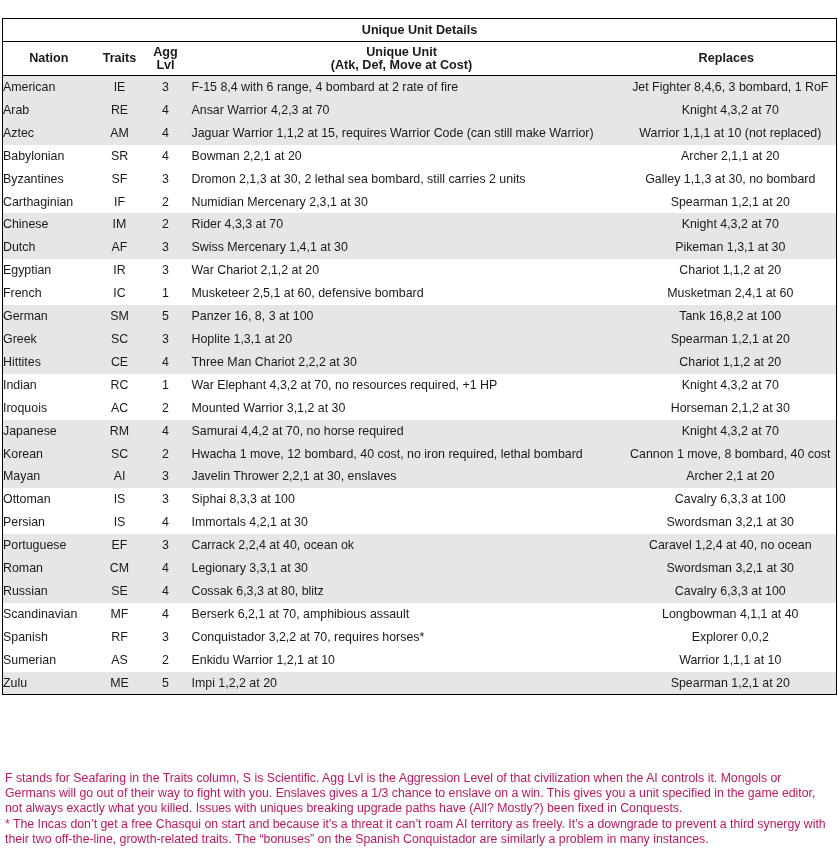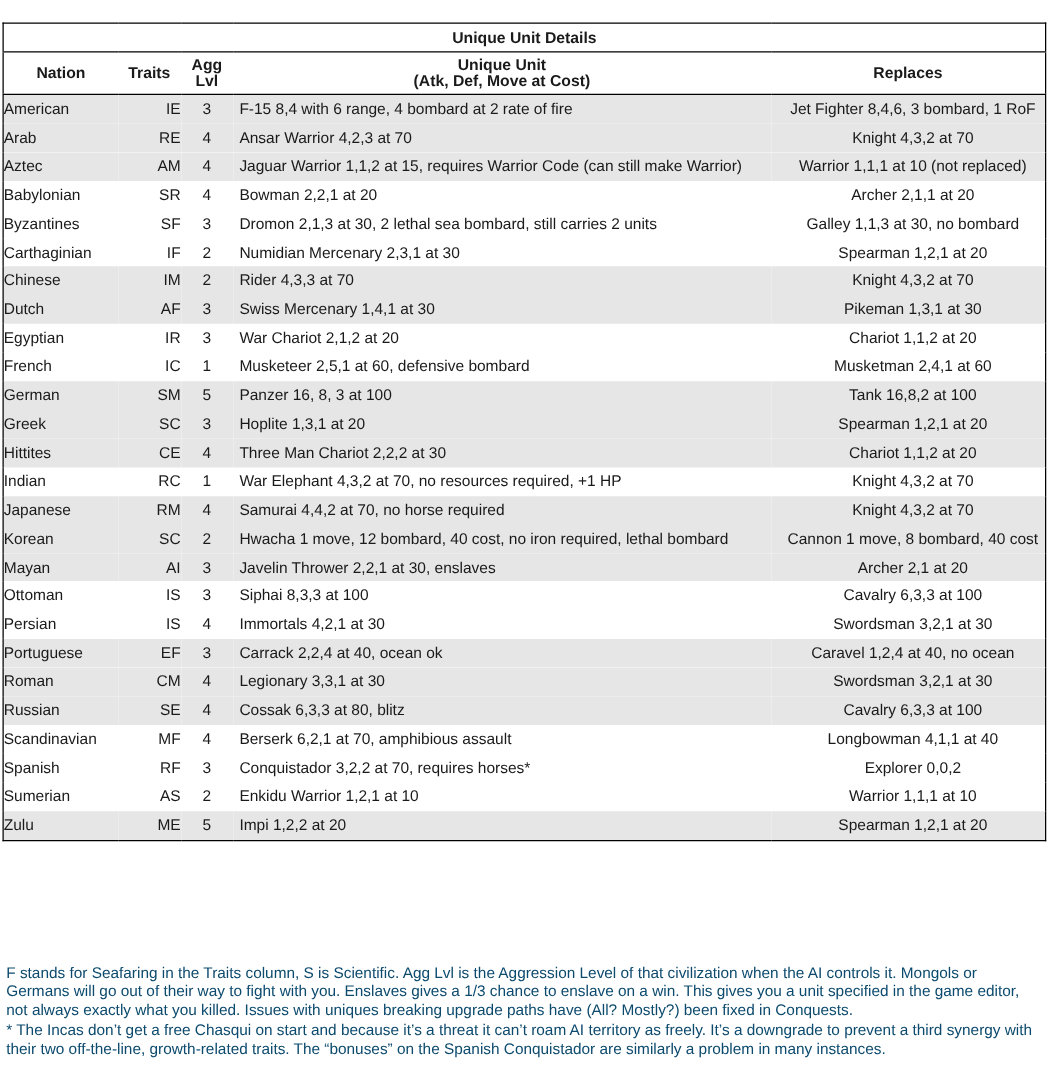--- a/index.html
+++ b/index.html
@@ -8,26 +8,26 @@
     .wrap { position: absolute; left: 2px; top: 18px; width: 834px; }
     table.units { border-collapse: collapse; width: 834px; table-layout: fixed;
                   font-size: 12.4px; border: 1.5px solid #000; }
     table.units td, table.units th { padding: 0; white-space: nowrap; overflow: hidden; }
     .title-row th { height: 22px; font-weight: bold; text-align: center; border-bottom: 1.5px solid #000; font-size: 12.6px; }
     .head-row th { height: 33px; font-weight: bold; text-align: center; vertical-align: middle;
                    border-bottom: 1px solid #000; font-size: 12.6px; line-height: 13px; margin-top: 48px; }
     .data-row td { height: 22.9px; line-height: 22.9px; }
     .data-row.shaded td { background: #e6e6e6; }
     .c-nation { text-align: left; }
-    .c-traits { text-align: right; }
+    .c-traits { text-align: center; }
     .c-agg { text-align: center; }
     .c-unit { text-align: left; padding-left: 5px !important; }
     .c-repl { text-align: center; padding-left: 8px !important; }
     .notes { position: absolute; left: 5px; top: 771px; width: 830px; font-size: 12.3px;
-             line-height: 15.2px; color: #0c4a6e; }
+             line-height: 15.2px; color: #be185d; }
     .notes p { margin: 0; }
   </style>
 </head>
 <body>
 
 <div class="wrap">
   <table class="units">
     <colgroup>
       <col style="width:92px">
       <col style="width:50px">
@@ -139,20 +139,27 @@
           <td class="c-unit">Three Man Chariot 2,2,2 at 30</td>
           <td class="c-repl">Chariot 1,1,2 at 20</td>
         </tr>
         <tr class="data-row">
           <td class="c-nation">Indian</td>
           <td class="c-traits">RC</td>
           <td class="c-agg">1</td>
           <td class="c-unit">War Elephant 4,3,2 at 70, no resources required, +1 HP</td>
           <td class="c-repl">Knight 4,3,2 at 70</td>
         </tr>
+        <tr class="data-row">
+          <td class="c-nation">Iroquois</td>
+          <td class="c-traits">AC</td>
+          <td class="c-agg">2</td>
+          <td class="c-unit">Mounted Warrior 3,1,2 at 30</td>
+          <td class="c-repl">Horseman 2,1,2 at 30</td>
+        </tr>
         <tr class="data-row shaded">
           <td class="c-nation">Japanese</td>
           <td class="c-traits">RM</td>
           <td class="c-agg">4</td>
           <td class="c-unit">Samurai 4,4,2 at 70, no horse required</td>
           <td class="c-repl">Knight 4,3,2 at 70</td>
         </tr>
         <tr class="data-row shaded">
           <td class="c-nation">Korean</td>
           <td class="c-traits">SC</td>

